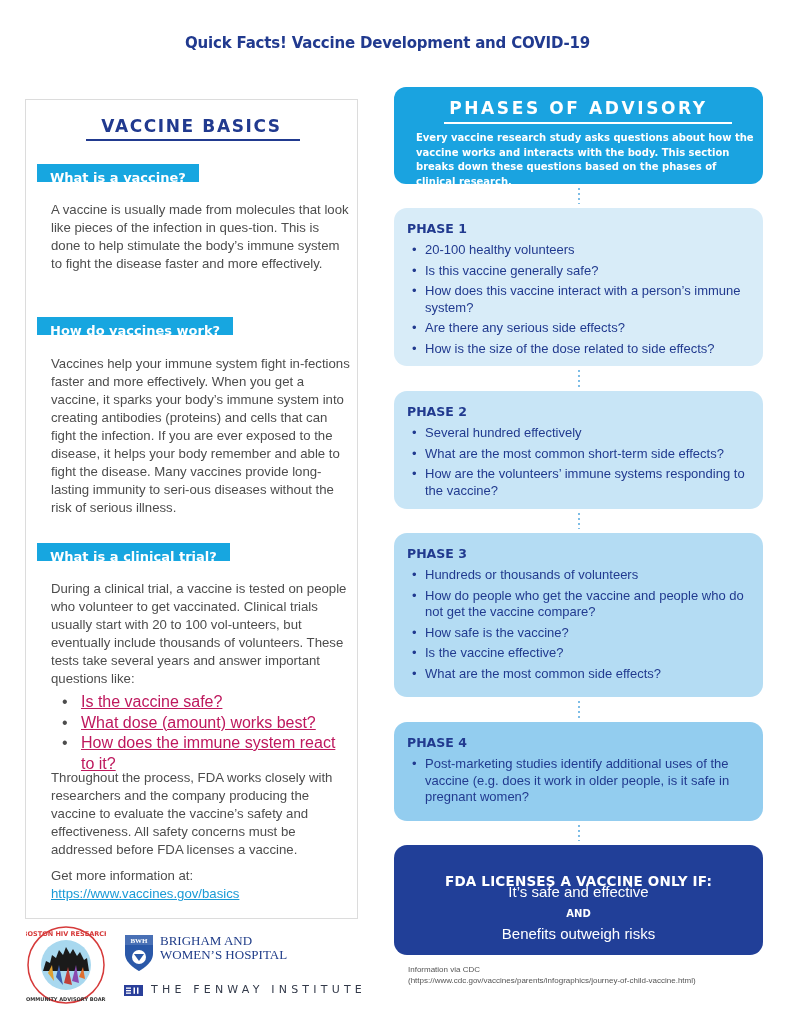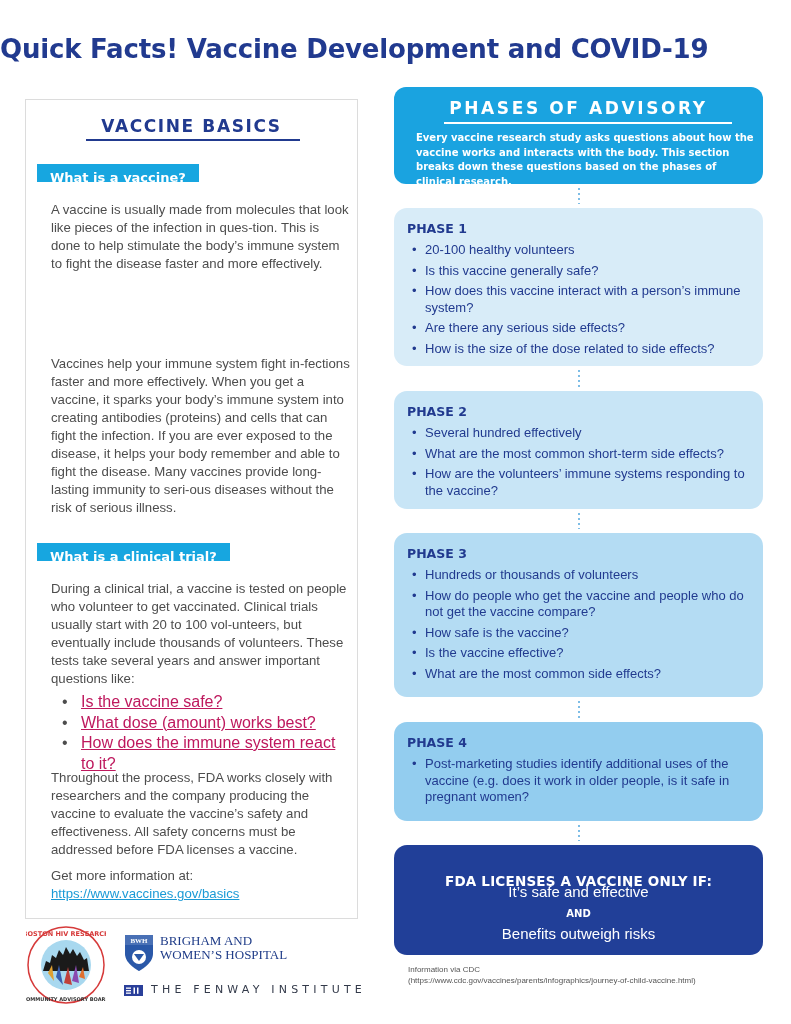--- a/index.html
+++ b/index.html
@@ -1,21 +1,21 @@
 <!DOCTYPE html>
 <html><head>
 <meta charset="utf-8">
 <style>
   * { box-sizing: border-box; margin: 0; padding: 0; }
   html, body { width: 791px; height: 1024px; background: #ffffff; overflow: hidden; }
   body { font-family: "Liberation Sans", "DejaVu Sans", sans-serif; color: #4a4a4a; position: relative; }
 
   .page-title {
-    position: absolute; left: 0; top: 34px; width: 775px; text-align: left;
-    font-family: "DejaVu Sans", sans-serif; font-weight: bold; font-size: 26px;
+    position: absolute; left: 0; top: 34px; width: 775px; text-align: center;
+    font-family: "DejaVu Sans", sans-serif; font-weight: bold; font-size: 15px;
     color: #213a8f; letter-spacing: -0.2px;
   }
 
   
   .basics {
     position: absolute; left: 25px; top: 87px; width: 333px; height: 820px;
     border: 1.5px solid #dcdcdc; background: #fff; margin-top: 12px;
   }
   .basics-title {
     position: absolute; left: 0; top: 16px; width: 100%; text-align: center;
@@ -107,20 +107,21 @@
 
 <h1 class="page-title">Quick Facts! Vaccine Development and COVID-19</h1>
 
 <section class="basics">
   <div class="basics-title">VACCINE BASICS</div>
   <div class="basics-rule"></div>
 
   <div class="q-badge" style="top:64px;">What is a vaccine?</div>
   <p class="para" style="top:101px;">A vaccine is usually made from molecules that look like pieces of the infection in ques-tion. This is done to help stimulate the body’s immune system to fight the disease faster and more effectively.</p>
 
+  <div class="q-badge" style="top:217px;">How do vaccines work?</div>
   <p class="para" style="top:255px;">Vaccines help your immune system fight in-fections faster and more effectively. When you get a vaccine, it sparks your body’s immune system into creating antibodies (proteins) and cells that can fight the infection. If you are ever exposed to the disease, it helps your body remember and able to fight the disease. Many vaccines provide long-lasting immunity to seri-ous diseases without the risk of serious illness.</p>
 
   <div class="q-badge" style="top:443px;">What is a clinical trial?</div>
   <p class="para" style="top:480px;">During a clinical trial, a vaccine is tested on people who volunteer to get vaccinated. Clinical trials usually start with 20 to 100 vol-unteers, but eventually include thousands of volunteers. These tests take several years and answer important questions like:</p>
 
   <ul class="bullets" style="top:592px;">
     <li>Is the vaccine safe?</li>
     <li>What dose (amount) works best?</li>
     <li>How does the immune system react to it?</li>
   </ul>

